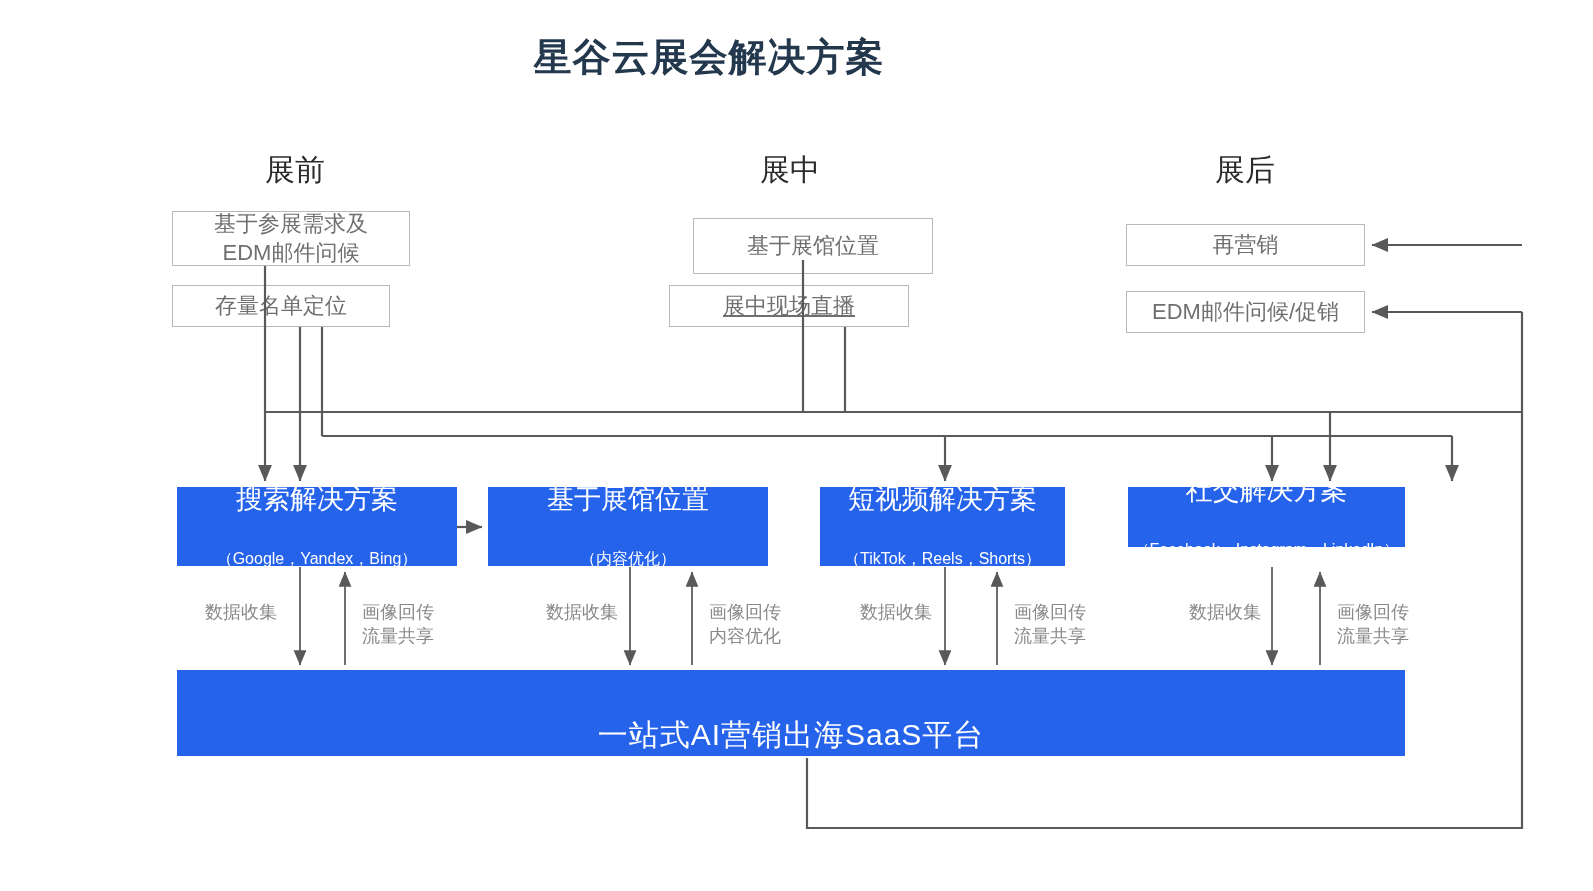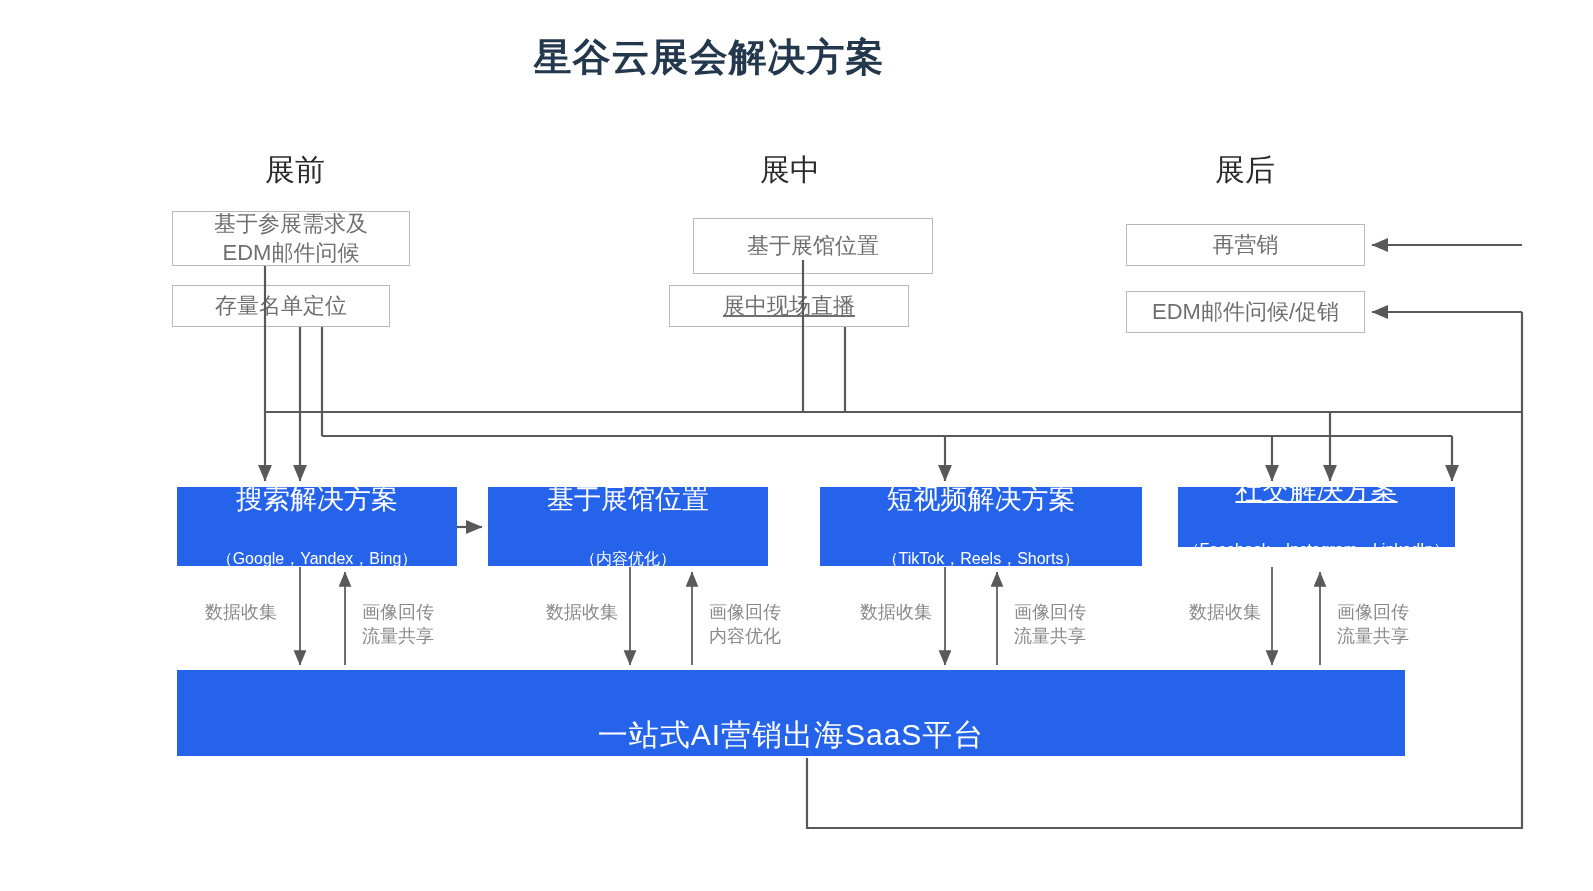--- a/index.html
+++ b/index.html
@@ -86,25 +86,25 @@
   </div>
 
   <div class="blue-box" style="left:177px;top:487px;width:280px;height:79px;">
     <span class="bb-main">搜索解决方案</span>
     <span class="bb-sub">（Google，Yandex，Bing）</span>
   </div>
   <div class="blue-box" style="left:488px;top:487px;width:280px;height:79px;">
     <span class="bb-main">基于展馆位置</span>
     <span class="bb-sub">（内容优化）</span>
   </div>
-  <div class="blue-box" style="left:820px;top:487px;width:322px;height:79px;">
+  <div class="blue-box" style="left:820px;top:487px;width:245px;height:79px;">
     <span class="bb-main">短视频解决方案</span>
     <span class="bb-sub">（TikTok，Reels，Shorts）</span>
   </div>
-  <div class="blue-box" style="left:1178px;top:487px;width:277px;height:60px;text-decoration:underline;">
+  <div class="blue-box" style="left:1128px;top:487px;width:277px;height:60px;">
     <span class="bb-main">社交解决方案</span>
     <span class="bb-sub">（Facebook，Instagram，LinkedIn）</span>
   </div>
 
   <div class="flow-label" style="left:186px;top:600px;width:110px;">数据收集</div>
   <div class="flow-label" style="left:345px;top:600px;width:106px;">
     <span>画像回传</span><br>
     <span>流量共享</span>
   </div>
 

